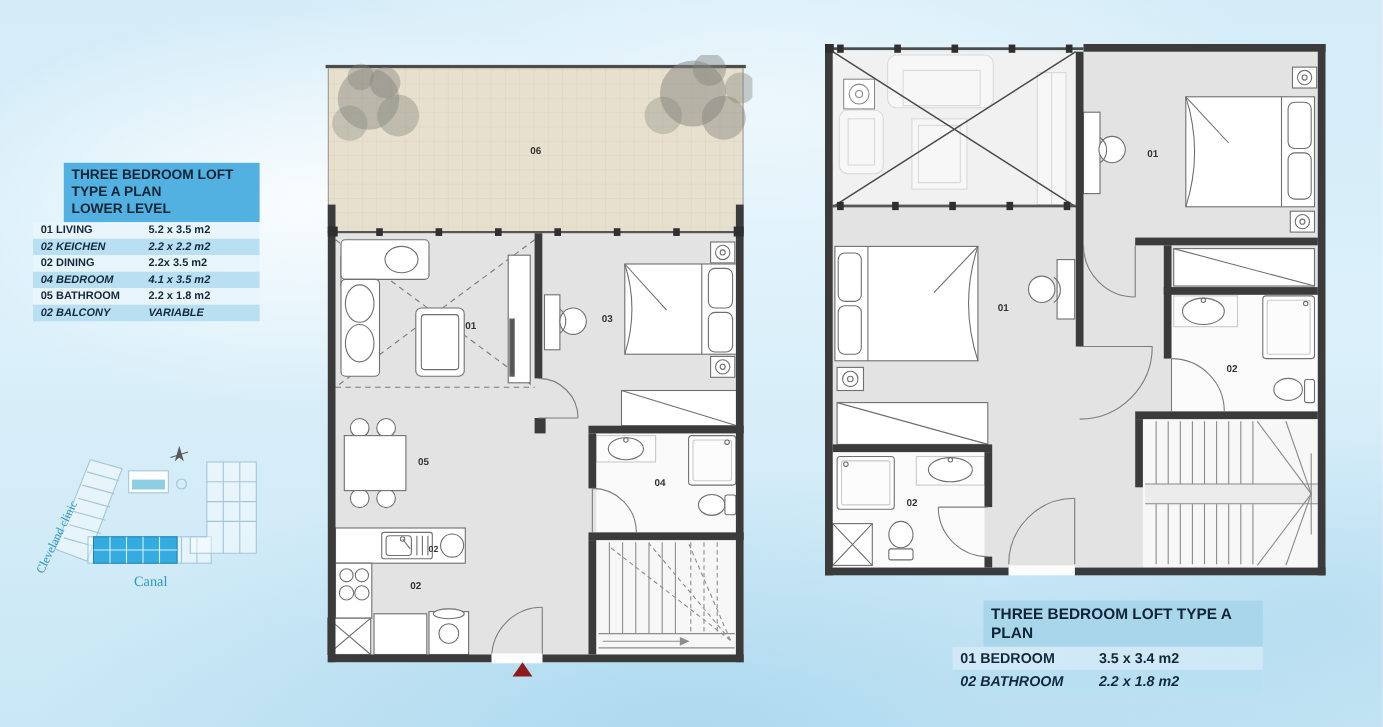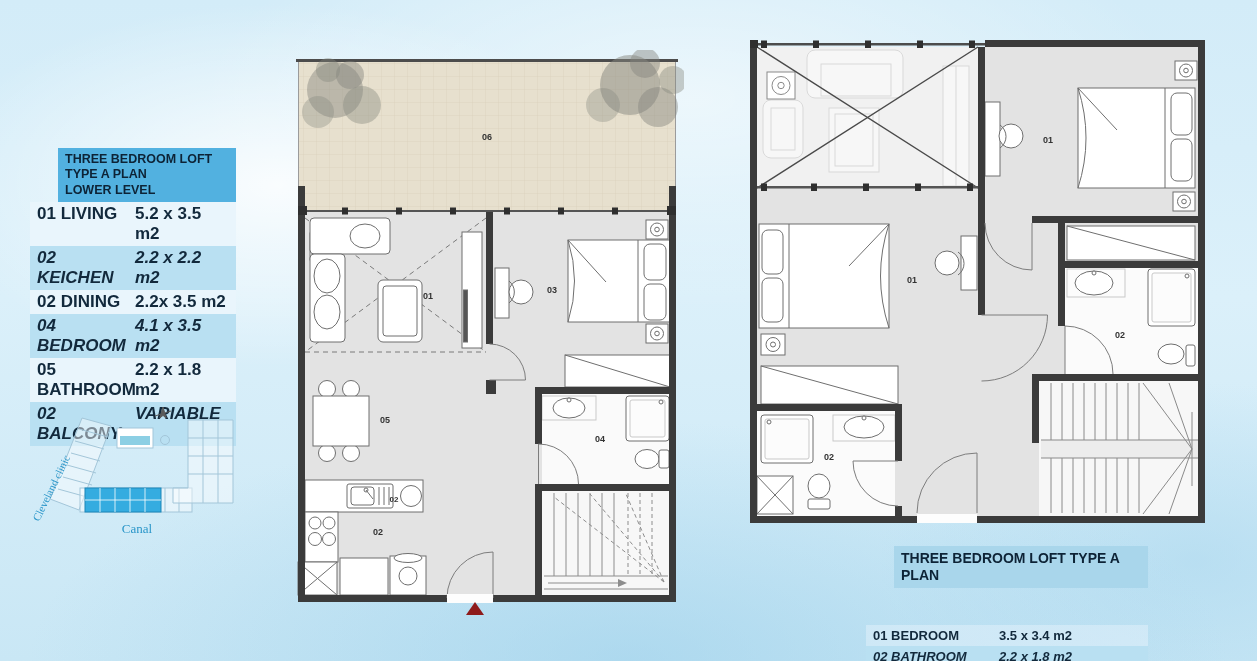--- a/index.html
+++ b/index.html
@@ -11,27 +11,27 @@
       radial-gradient(ellipse 800px 320px at 50% 100%, rgba(150,205,233,.55), rgba(150,205,233,0) 75%),
       radial-gradient(ellipse 420px 240px at 95% 85%, rgba(170,215,238,.6), rgba(170,215,238,0) 75%),
       linear-gradient(180deg,#d3ecf8 0%,#dbf0fa 45%,#c9e7f5 100%);}
   .legend{position:absolute;color:#12293c;}
   .legend-lower{left:30px;top:148px;width:206px;}
   .legend-upper{left:866px;top:546px;width:282px;}
   .lg-header{font-weight:bold;line-height:1.22;padding:4px 7px;color:#0d2336;margin-left:28px;}
   .legend-lower .lg-header{background:#52b1e0;font-size:12.5px;}
   .legend-upper .lg-header{background:#a9d6eb;font-size:14px;}
   .lg-row{display:flex;font-weight:bold;align-items:baseline;}
-  .legend-lower .lg-row{font-size:17px;padding:2px 7px;}
+  .legend-lower .lg-row{font-size:10px;padding:2px 7px;align-items:center;}
   .legend-upper .lg-row{font-size:13px;padding:3px 7px;}
   .legend-lower .name{width:98px;flex:none;}
   .legend-upper .name{width:126px;flex:none;}
   .row-a{background:#e9f5fc;}
   .row-b{background:#b9e0f2;font-style:italic;}
-  .row-clear{background:rgba(233,245,252,.45);margin-top:37px;}
+  .row-clear{background:rgba(233,245,252,.45);}
   svg{position:absolute;}
   .site-map{left:25px;top:398px;}
   .plan-lower{left:290px;top:50px;}
   .plan-upper{left:745px;top:36px;}
   .rlabel{font-family:"Liberation Sans",sans-serif;font-size:9px;font-weight:bold;fill:#333;text-anchor:middle;}
   .rlabel-sm{font-size:8px;}
   .maplabel{font-family:"Liberation Serif",serif;fill:#2a96c9;}
   .furn{fill:#ffffff;stroke:#6f6f6f;stroke-width:1;}
   .furn-light{fill:#fcfcfc;stroke:#c9c9c9;stroke-width:1;}
   .wallline{fill:#3b3b3b;}

